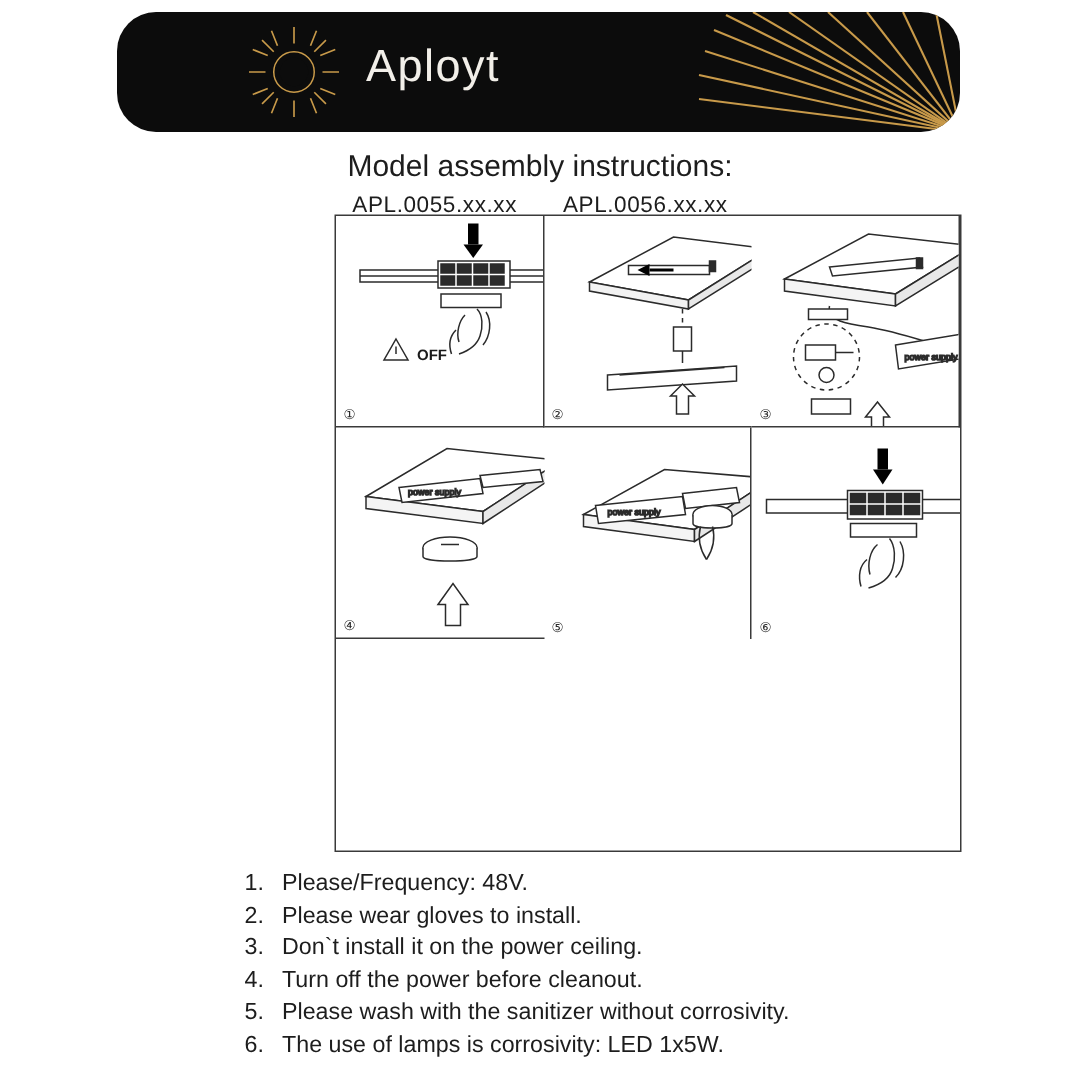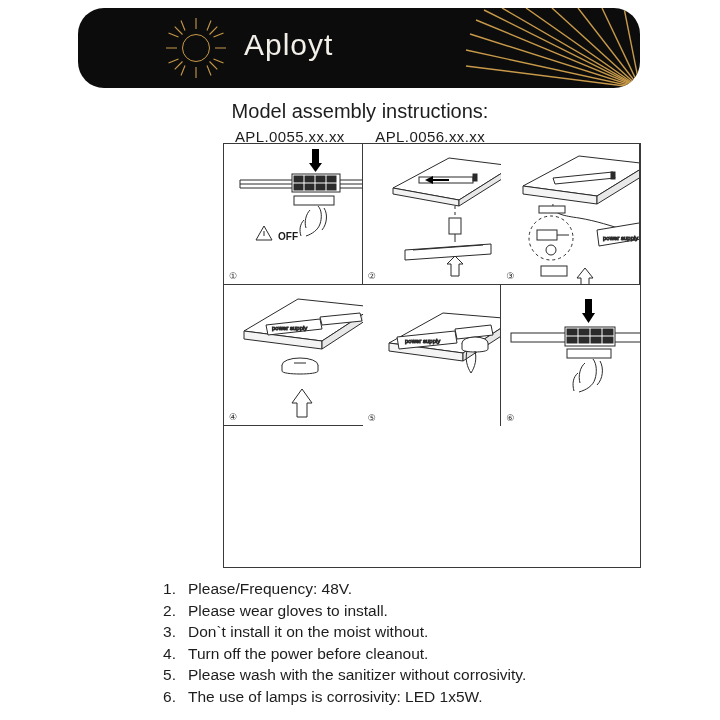--- a/index.html
+++ b/index.html
@@ -424,21 +424,21 @@
   <div class="note">
     <span class="note-idx">1.</span>
     <span class="note-txt">Please/Frequency: 48V.</span>
   </div>
   <div class="note">
     <span class="note-idx">2.</span>
     <span class="note-txt">Please wear gloves to install.</span>
   </div>
   <div class="note">
     <span class="note-idx">3.</span>
-    <span class="note-txt">Don`t install it on the moist without.</span>
+    <span class="note-txt">Don`t install it on the power ceiling.</span>
   </div>
   <div class="note">
     <span class="note-idx">4.</span>
     <span class="note-txt">Turn off the power before cleanout.</span>
   </div>
   <div class="note">
     <span class="note-idx">5.</span>
     <span class="note-txt">Please wash with the sanitizer without corrosivity.</span>
   </div>
   <div class="note">

